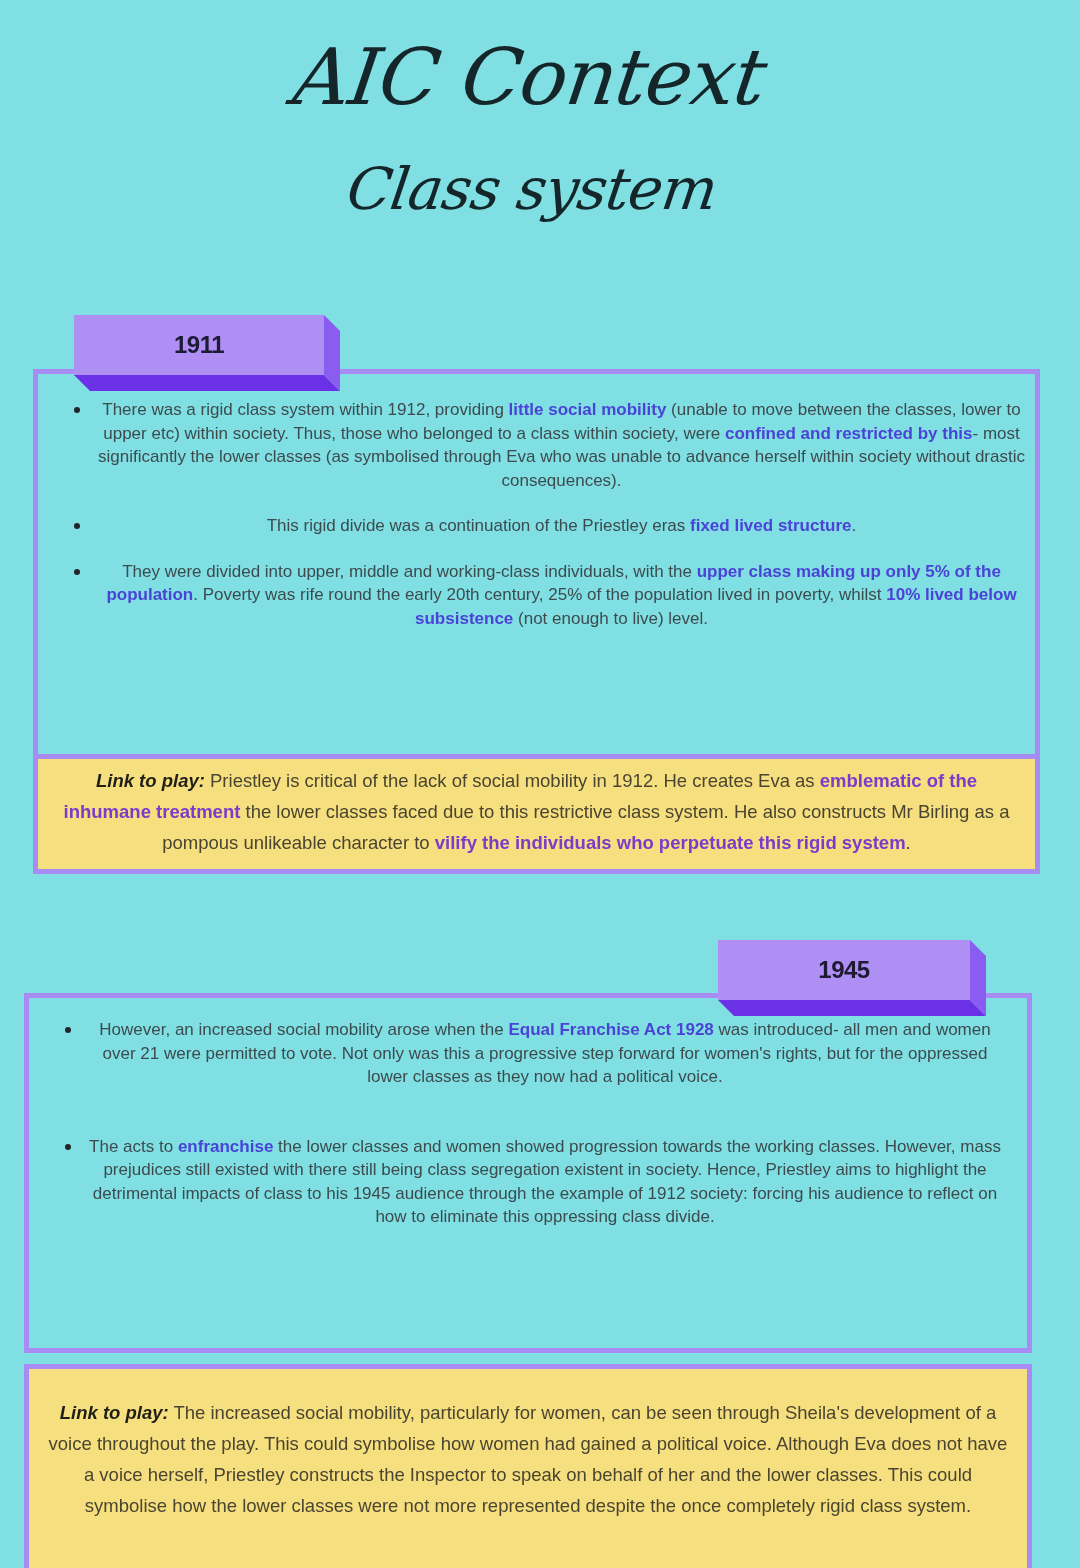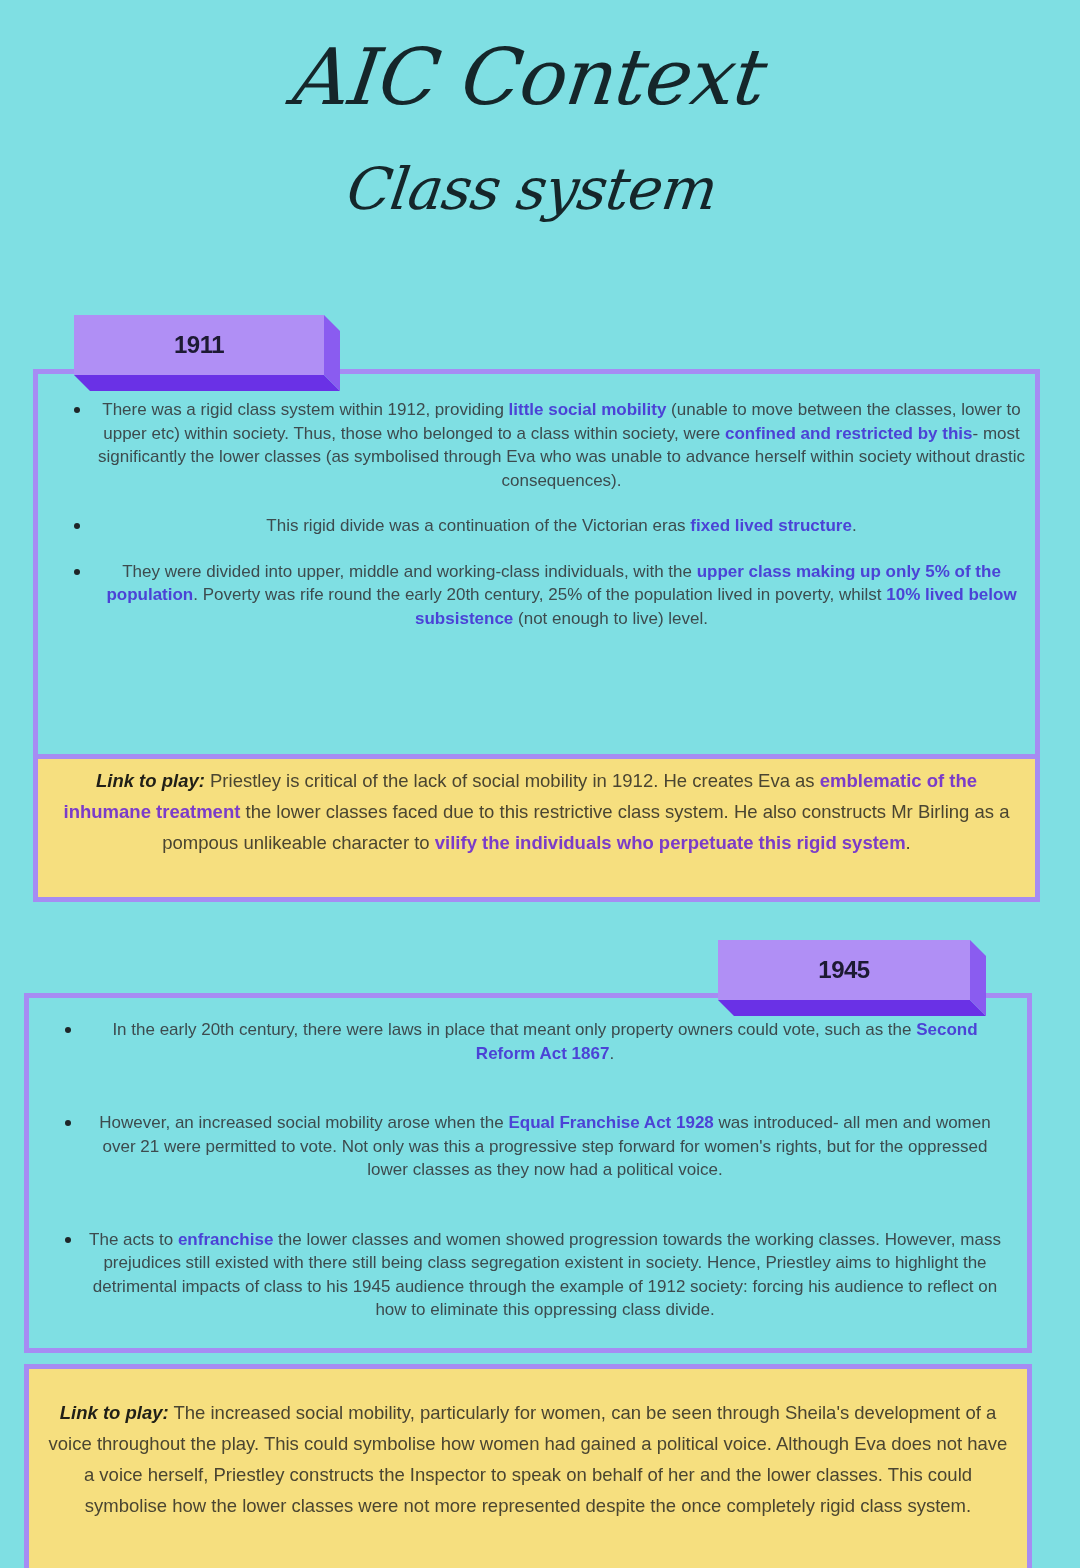--- a/index.html
+++ b/index.html
@@ -61,35 +61,34 @@
 <div class="title sub">Class system</div>
 
 <div class="year-tab" style="left:74px; top:315px; width:266px;">
   <div class="face">1911</div>
   <div class="bottom"></div>
   <div class="side"></div>
 </div>
 <div class="panel" style="left:33px; top:369px; width:1007px; height:390px; z-index:-1;">
   <ul class="bullets" style="padding:24px 2px 0 18px;">
     <li style="padding:0 0 0 34px; margin-bottom:22px;"><span class="dot"></span><span class="txt"><span>There was a rigid class system within 1912, providing </span><span class="hl">little social mobility</span><span> (unable to move between the classes, lower to upper etc) within society. Thus, those who belonged to a class within society, were </span><span class="hl">confined and restricted by this</span><span>- most significantly the lower classes (as symbolised through Eva who was unable to advance herself within society without drastic consequences).</span></span></li>
-    <li style="padding:0 0 0 34px; margin-bottom:22px;"><span class="dot"></span><span class="txt"><span>This rigid divide was a continuation of the Victorian eras </span><span class="hl">fixed lived structure</span><span>.</span></span></li>
+    <li style="padding:0 0 0 34px; margin-bottom:22px;"><span class="dot"></span><span class="txt"><span>This rigid divide was a continuation of the Priestley eras </span><span class="hl">fixed lived structure</span><span>.</span></span></li>
     <li style="padding:0 0 0 34px; margin-bottom:22px;"><span class="dot"></span><span class="txt"><span>They were divided into upper, middle and working-class individuals, with the </span><span class="hl">upper class making up only 5% of the population</span><span>. Poverty was rife round the early 20th century, 25% of the population lived in poverty, whilst </span><span class="hl">10% lived below subsistence</span><span> (not enough to live) level.</span></span></li>
   </ul>
 </div>
-<div class="link-box" style="left:33px; top:754px; width:1007px; height:148px;">
+<div class="link-box" style="left:33px; top:754px; width:1007px; height:120px;">
   <span class="link-label">Link to play:</span><span class="txt"><span> Priestley is critical of the lack of social mobility in 1912. He creates Eva as </span><span class="hlp">emblematic of the inhumane treatment</span><span> the lower classes faced due to this restrictive class system. He also constructs Mr Birling as a pompous unlikeable character to </span><span class="hlp">vilify the individuals who perpetuate this rigid system</span><span>.</span></span>
 </div>
 
 <div class="year-tab" style="left:718px; top:940px; width:268px; z-index:2;">
   <div class="face">1945</div>
   <div class="bottom"></div>
   <div class="side"></div>
 </div>
 <div class="panel" style="left:24px; top:993px; width:1008px; height:360px; z-index:-1;">
   <ul class="bullets" style="padding:20px 18px 0 18px;">
-    <li style="padding:0 0 0 34px; margin-bottom:46px;"><span class="dot"></span><span class="txt"><span>In the early 20th century, there were laws in place that meant only property owners could vote, such as the </span><span class="hl">Second Reform Act 1867</span><span>.</span></span></li>
     <li style="padding:0 0 0 34px; margin-bottom:46px;"><span class="dot"></span><span class="txt"><span>However, an increased social mobility arose when the </span><span class="hl">Equal Franchise Act 1928</span><span> was introduced- all men and women over 21 were permitted to vote. Not only was this a progressive step forward for women's rights, but for the oppressed lower classes as they now had a political voice.</span></span></li>
     <li style="padding:0 0 0 34px;"><span class="dot"></span><span class="txt"><span>The acts to </span><span class="hl">enfranchise</span><span> the lower classes and women showed progression towards the working classes. However, mass prejudices still existed with there still being class segregation existent in society. Hence, Priestley aims to highlight the detrimental impacts of class to his 1945 audience through the example of 1912 society: forcing his audience to reflect on how to eliminate this oppressing class divide.</span></span></li>
   </ul>
 </div>
 <div class="link-box" style="left:24px; top:1364px; width:1008px; height:228px; padding-top:28px;">
   <span class="link-label">Link to play:</span><span class="txt"><span> The increased social mobility, particularly for women, can be seen through Sheila's development of a voice throughout the play. This could symbolise how women had gained a political voice. Although Eva does not have a voice herself, Priestley constructs the Inspector to speak on behalf of her and the lower classes. This could symbolise how the lower classes were not more represented despite the once completely rigid class system.</span></span>
 </div>
 
 </body></html>

